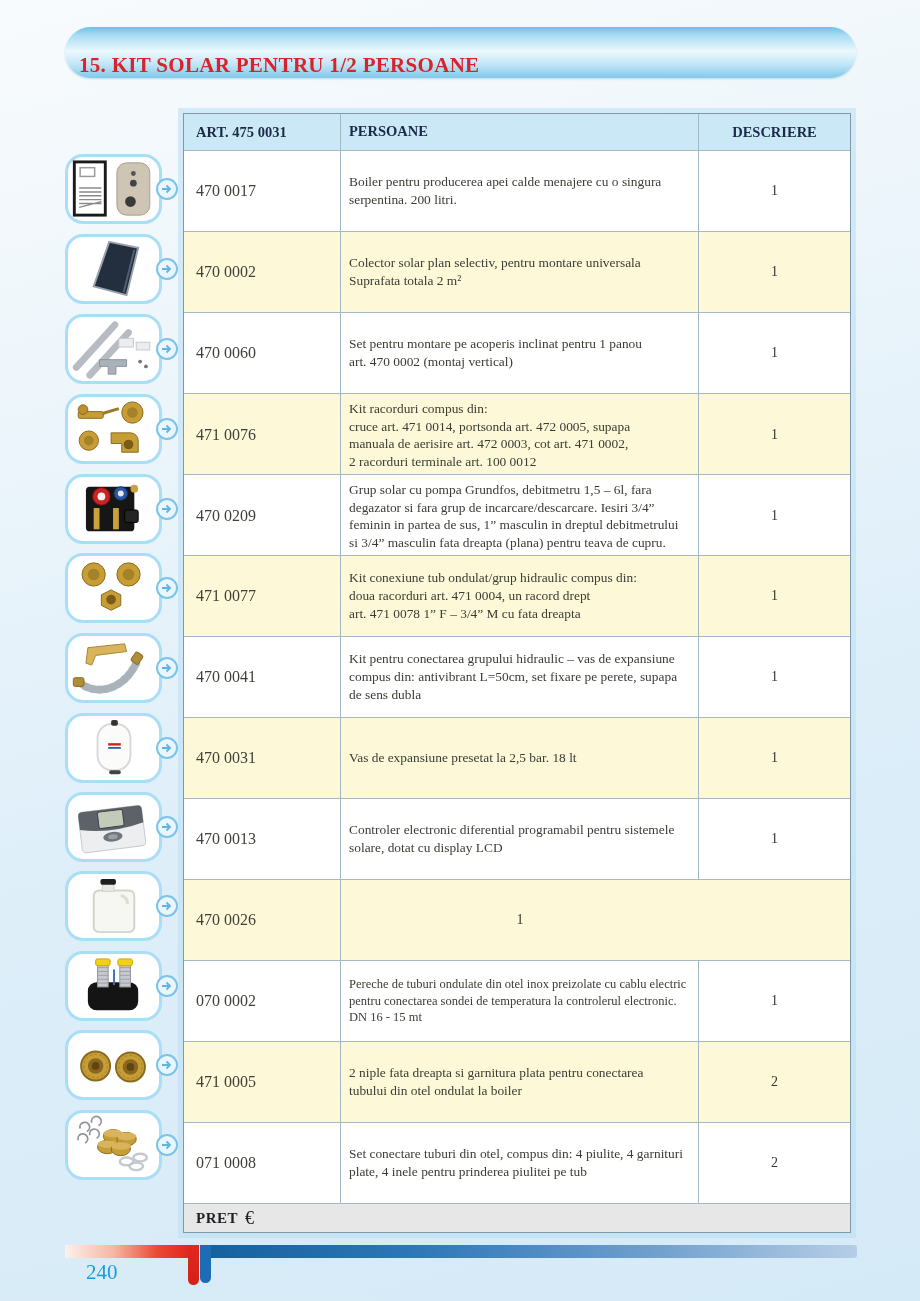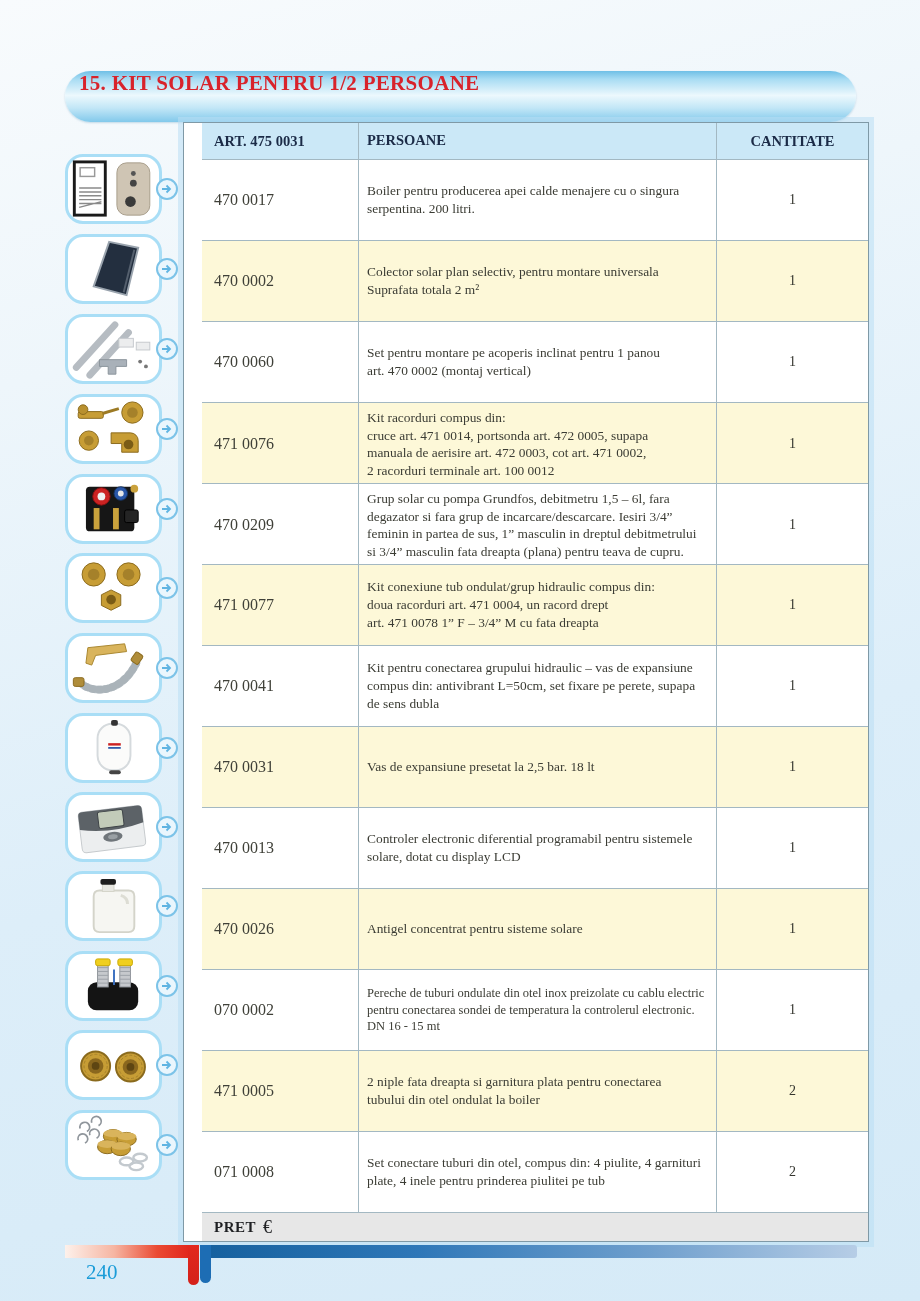--- a/index.html
+++ b/index.html
@@ -7,29 +7,28 @@
   .page {
     position:relative; width:920px; height:1301px; overflow:hidden;
     background: linear-gradient(165deg, #f8fbfd 0%, #eef6fb 25%, #ddeef9 60%, #d5eaf7 100%);
   }
   
   .title-pill {
     position:absolute; left:65px; top:27px; width:791px; height:51px;
     border-radius:26px;
     background: linear-gradient(180deg,#6fbfe6 0%,#a8dcf3 16%,#ecf8fd 48%,#c3e7f7 72%,#82c9eb 100%);
     box-shadow: 0 1px 2px rgba(120,170,200,.4);
-    display:flex; align-items:flex-start; padding-left:14px; box-sizing:border-box;margin-top:44px;
+    display:flex; align-items:flex-end; padding-left:14px; box-sizing:border-box;
   }
   .title-pill .t { color:#d8232b; font-size:21px; font-weight:bold; letter-spacing:.3px; }
   
   .tbl {
-    position:absolute; left:183px; top:122px; width:666px;
+    position:absolute; left:183px; top:113px; width:666px;
     background:#fff; border:1px solid #7f99a6;
     box-shadow: 0 0 0 5px rgba(186,223,244,.55);
-    padding-left: 18px;
   }
   .trow { display:grid; grid-template-columns:157px 358px 151px; }
   .thead { height:36px; background:#cbe8f7; }
   .thead .cell { font-weight:bold; color:#1b2b47; font-size:14.5px; }
   .drow { height:80px; }
   .drow.alt { background:#fdf8d8; }
   .drow + .drow, .drow:first-of-type { border-top:1px solid #a3b8c2; }
   .thead + .drow { border-top:1px solid #a3b8c2; }
   .cell { display:flex; align-items:center; box-sizing:border-box; }
   .c1 { padding-left:12px; border-right:1px solid #a3b8c2; font-size:16px; color:#3f4038; }
@@ -70,21 +69,21 @@
 <div class="page">
 
   <div class="title-pill">
     <span class="t">15. KIT SOLAR PENTRU 1/2 PERSOANE</span>
   </div>
 
   <div class="tbl">
     <div class="trow thead">
       <div class="cell c1">ART. 475 0031</div>
       <div class="cell c2" style="white-space:normal">PERSOANE</div>
-      <div class="cell c3" style="font-weight:bold;color:#1b2b47;font-size:14.5px">CANTITATE</div>
+      <div class="cell c3" style="font-weight:bold;color:#1b2b47;font-size:14.5px">DESCRIERE</div>
     </div>
 
     <div class="trow drow">
       <div class="cell c1">470 0017</div>
       <div class="cell c2">Boiler pentru producerea apei calde menajere cu o singura
 serpentina. 200 litri.</div>
       <div class="cell c3">1</div>
     </div>
     <div class="trow drow alt">
       <div class="cell c1">470 0002</div>
@@ -134,21 +133,20 @@
       <div class="cell c3">1</div>
     </div>
     <div class="trow drow">
       <div class="cell c1">470 0013</div>
       <div class="cell c2">Controler electronic diferential programabil pentru sistemele
 solare, dotat cu display LCD</div>
       <div class="cell c3">1</div>
     </div>
     <div class="trow drow alt">
       <div class="cell c1">470 0026</div>
-      <div class="cell c2">Antigel concentrat pentru sisteme solare</div>
       <div class="cell c3">1</div>
     </div>
     <div class="trow drow">
       <div class="cell c1">070 0002</div>
       <div class="cell c2 tight">Pereche de tuburi ondulate din otel inox preizolate cu cablu electric
 pentru conectarea sondei de temperatura la controlerul electronic.
 DN 16 - 15 mt</div>
       <div class="cell c3">1</div>
     </div>
     <div class="trow drow alt">

